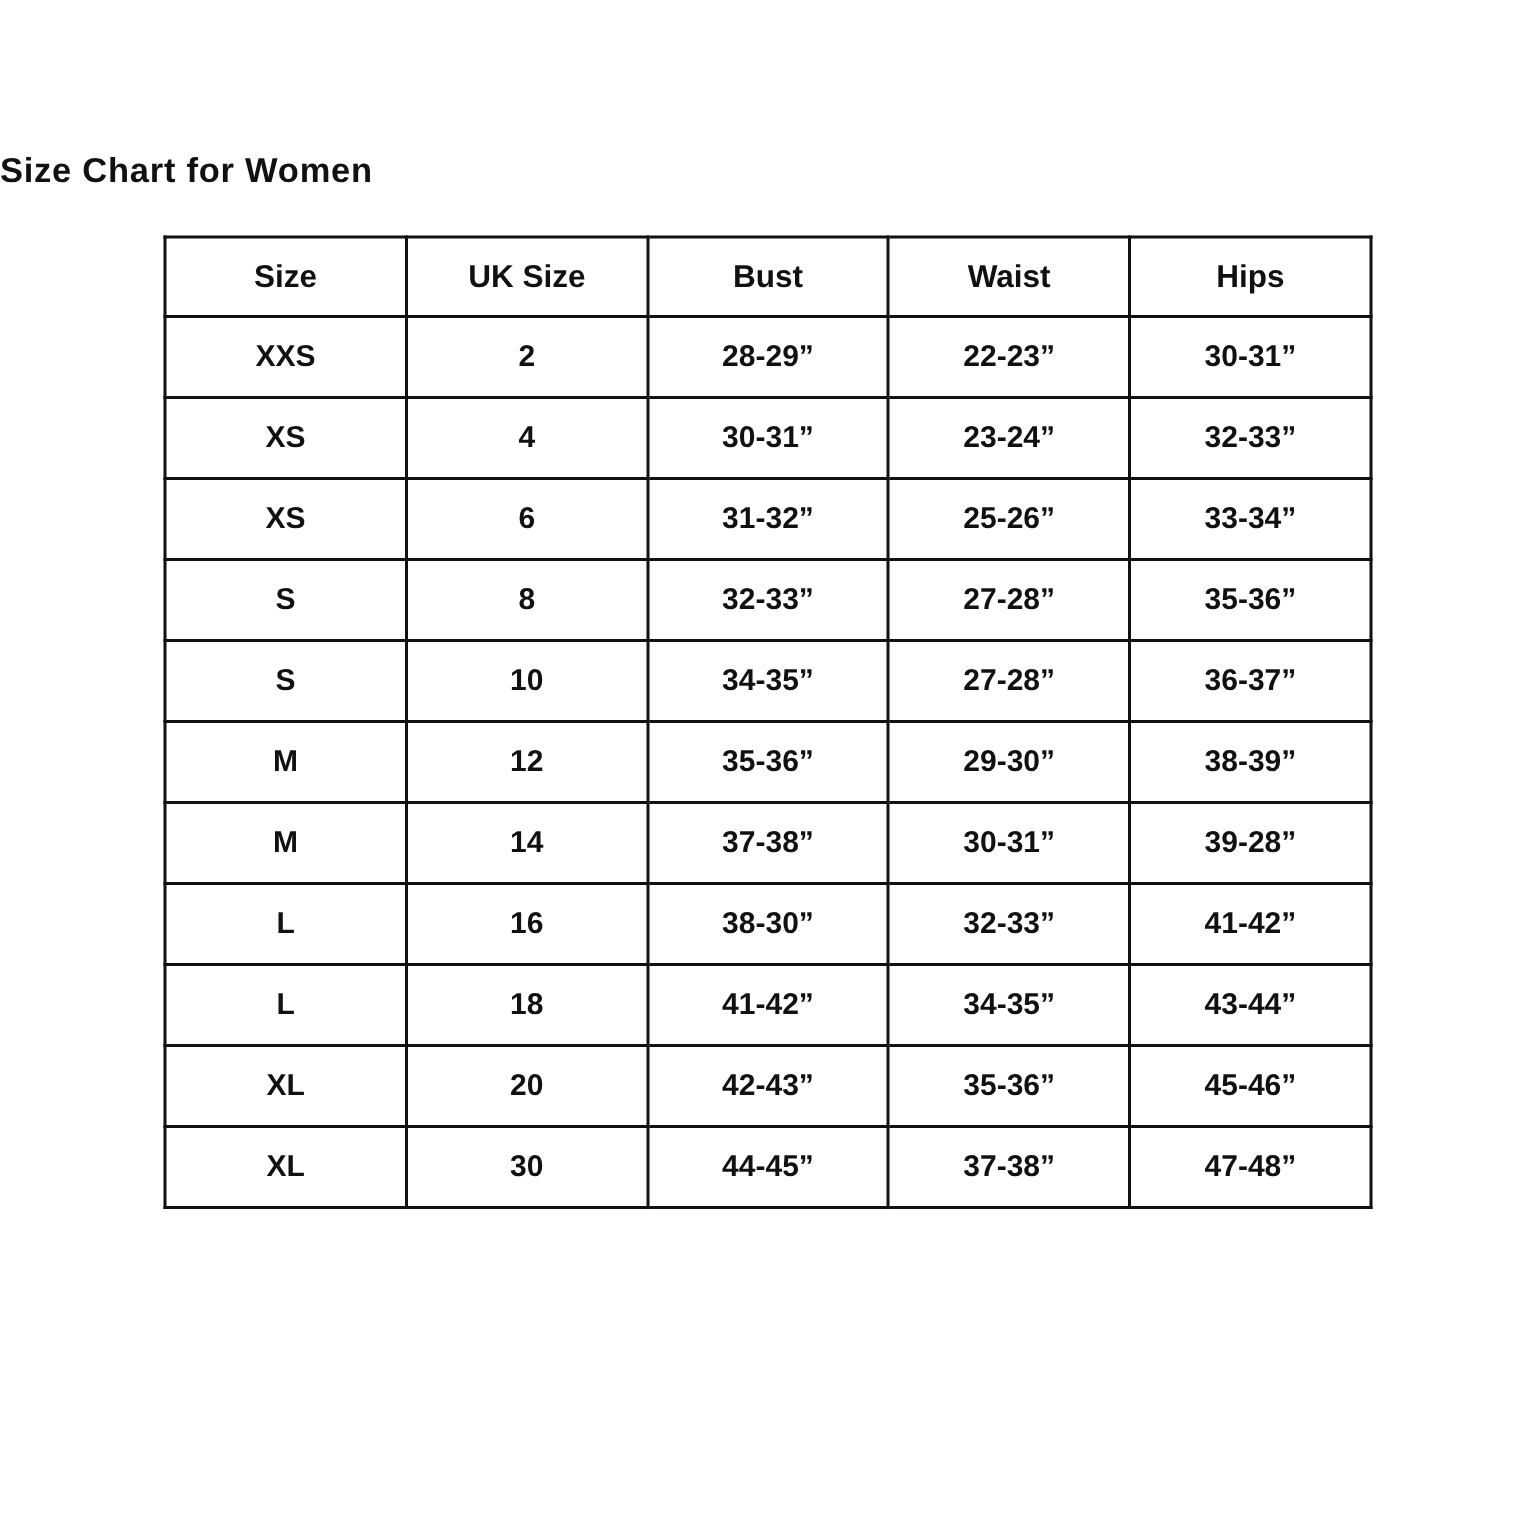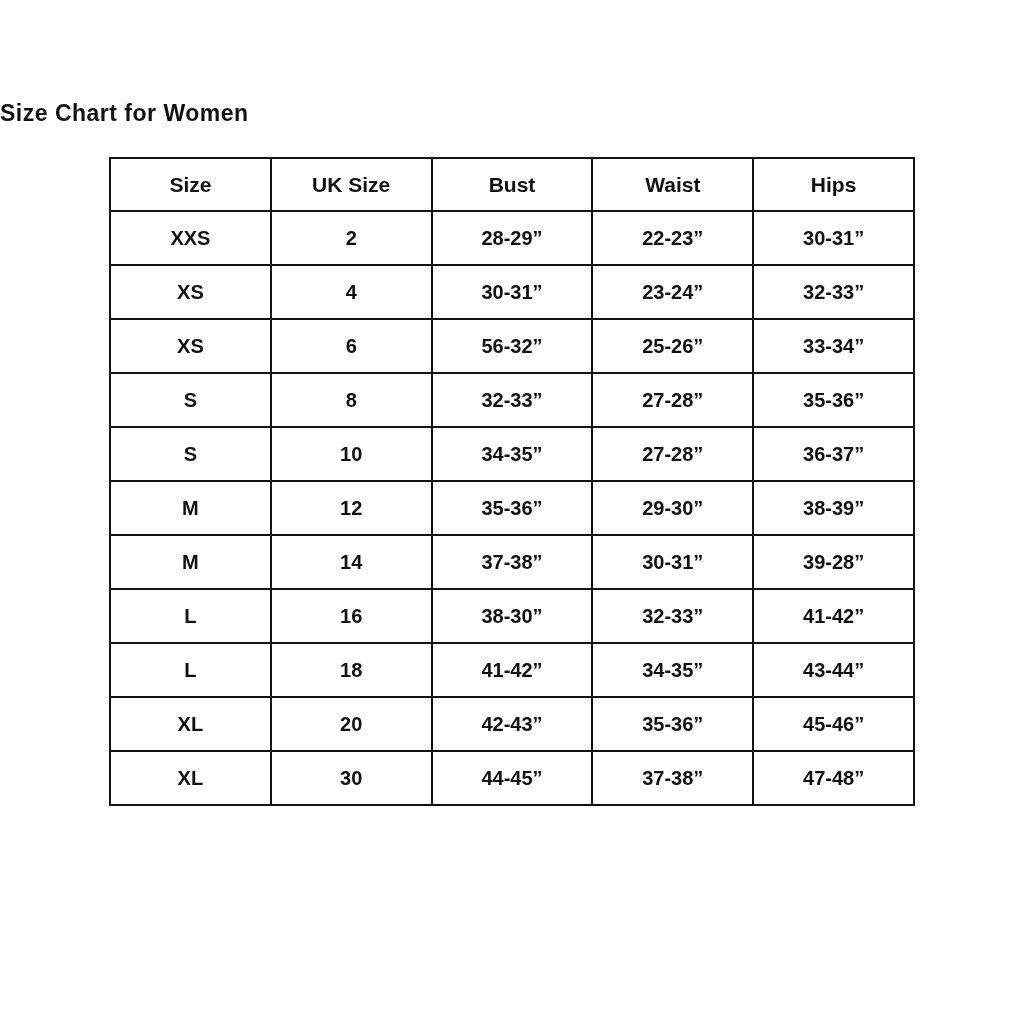--- a/index.html
+++ b/index.html
@@ -75,21 +75,21 @@
         <tr>
           <td>XS</td>
           <td>4</td>
           <td>30-31”</td>
           <td>23-24”</td>
           <td>32-33”</td>
         </tr>
         <tr>
           <td>XS</td>
           <td>6</td>
-          <td>56-32”</td>
+          <td>31-32”</td>
           <td>25-26”</td>
           <td>33-34”</td>
         </tr>
         <tr>
           <td>S</td>
           <td>8</td>
           <td>32-33”</td>
           <td>27-28”</td>
           <td>35-36”</td>
         </tr>

